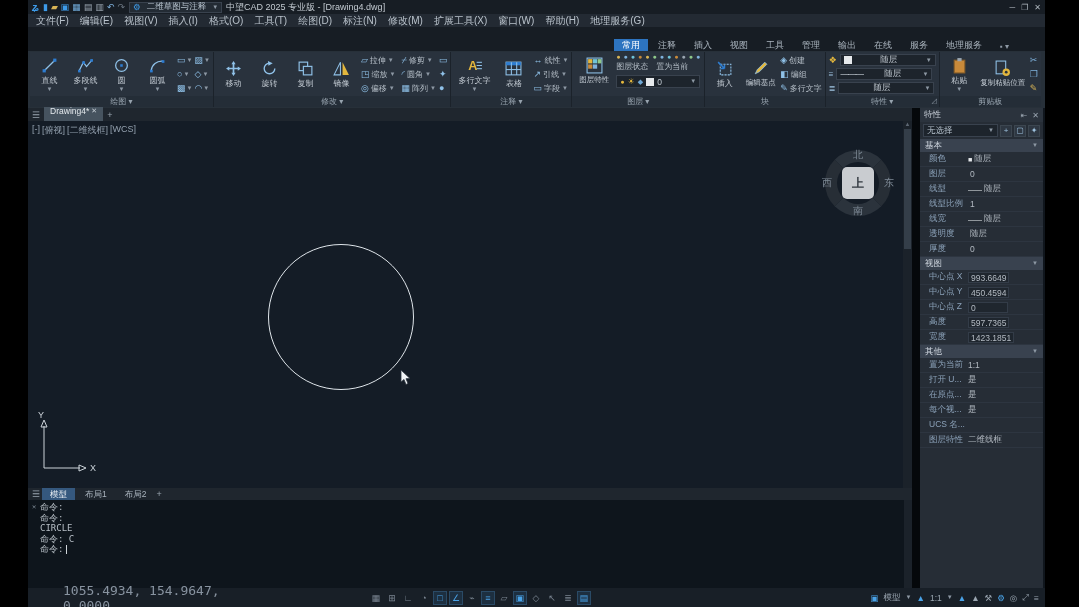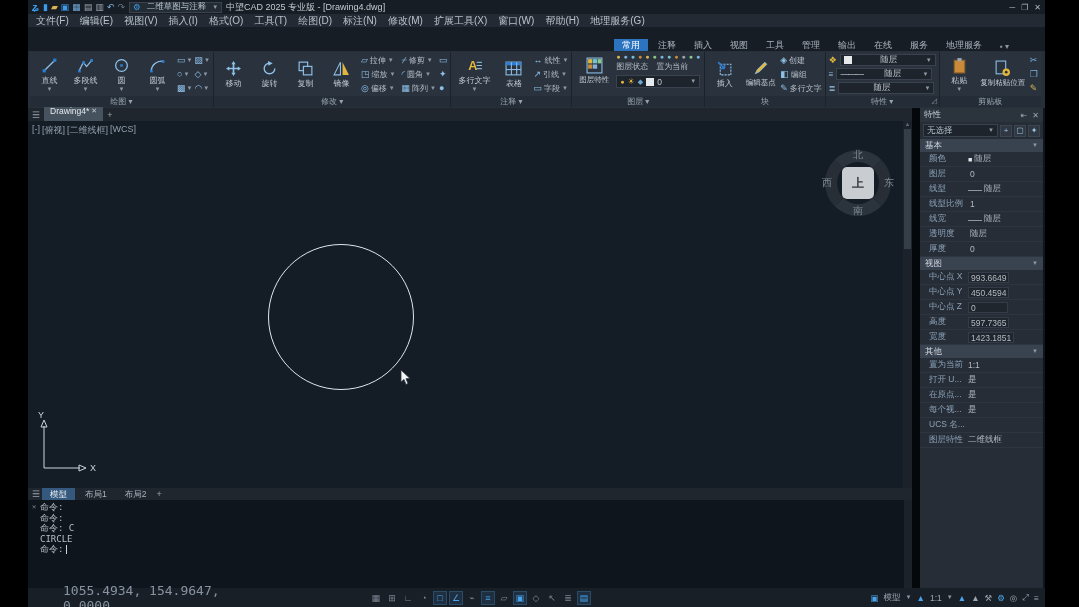--- a/index.html
+++ b/index.html
@@ -675,22 +675,22 @@
         <span class="dplus">+</span>
       </div>
 
       <div class="cmd">
         <div class="cmdclose">✕</div>
         <div class="cmdbody">
           <div>
 
           <div class="cmdline">命令:</div>
               <div class="cmdline">命令:</div>
+              <div class="cmdline">CIRCLE</div>
               <div class="cmdline">命令: C</div>
-              <div class="cmdline">CIRCLE</div>
             </div>
           <div class="cmdprompt">
             <span>命令:</span>
             <span class="cursorbar"></span>
           </div>
         </div>
         <div class="cmdscroll"></div>
       </div>
     </div>
 

